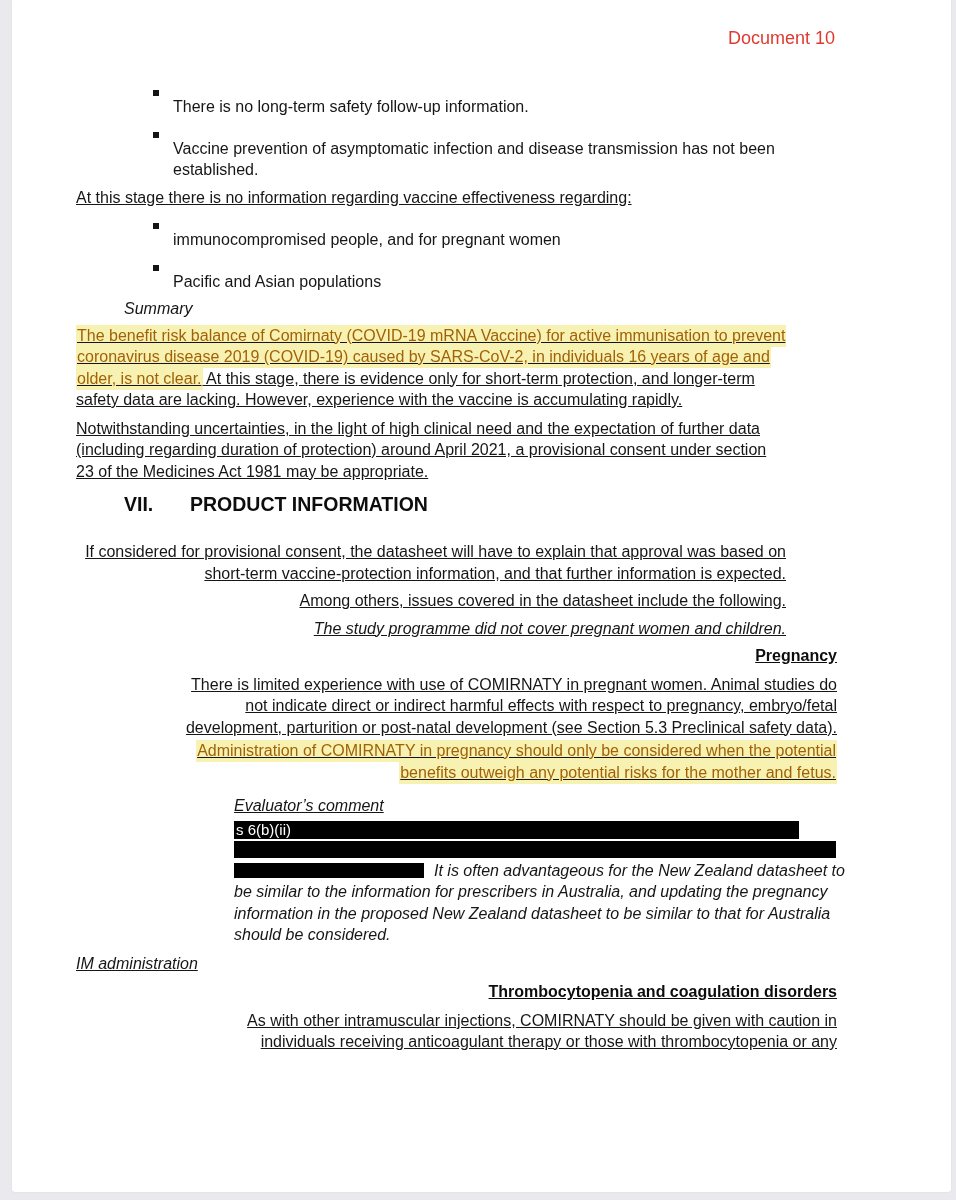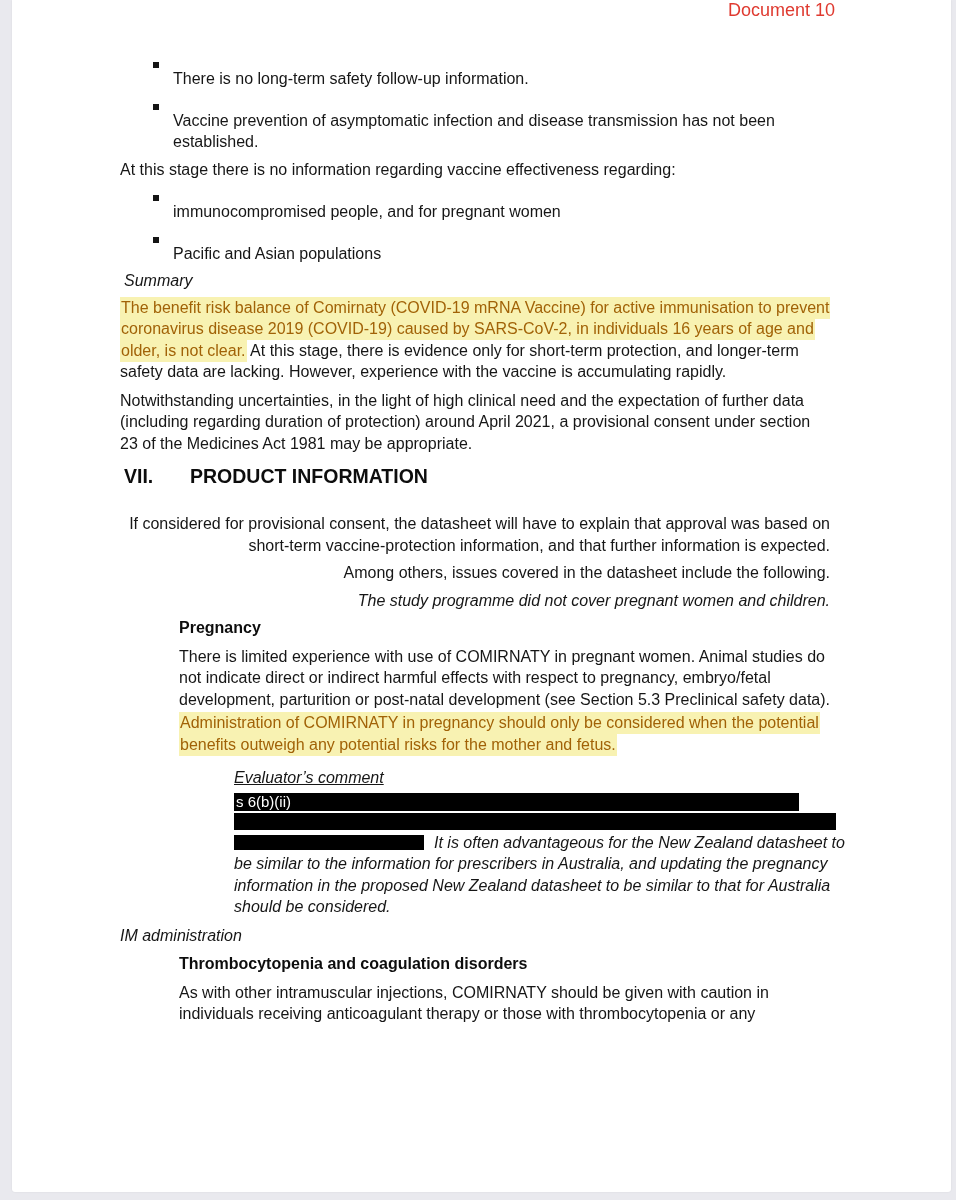--- a/index.html
+++ b/index.html
@@ -10,44 +10,45 @@
     -webkit-font-smoothing:antialiased;
   }
   .page{
     position:absolute;left:12px;top:0;right:5px;bottom:8px;
     background:#ffffff;overflow:hidden;
     border-bottom-left-radius:3px;border-bottom-right-radius:3px;
     box-shadow:0 0 2px rgba(0,0,0,0.08);
   }
   .content{
     position:relative;
+    padding-top:28px;
     font-size:16px;line-height:21.5px;color:#161616;
   }
   .doc-label{
     text-align:right;margin:0 116px 33px 0;
     color:#df3a30;font-size:18px;line-height:21px;
   }
-  .p{margin:0 0 7px 108px;width:710px;}
+  .p{margin:0 0 7px 64px;width:710px;text-decoration:underline;}
   .bullet{display:flex;margin:0 0 6px 141px;flex-direction:column;}
   .sq{width:6px;height:6px;background:#141414;margin-top:8px;flex:0 0 6px;}
   .bt{margin-left:20px;width:655px;}
   .it{font-style:italic;}
   .summary-head{margin:0 0 5px 112px;}
   mark.hl{
     background:#f8f2b2;color:#a16207;
     padding:2px 1px 3px 1px;
     -webkit-box-decoration-break:clone;box-decoration-break:clone;
   }
   .notw{margin-bottom:10px;}
   .h1{
     margin:0 0 25px 112px;font-weight:bold;font-size:19.5px;line-height:24px;color:#0d0d0d;
   }
   .h1 .num{display:inline-block;width:66px;}
   .ind1{margin-left:167px;width:658px;}
-  .ind1.p{margin-left:167px;}
+  .ind1.p{margin-left:167px;text-align:right;}
   .bold-sub{font-weight:bold;color:#0d0d0d;}
   .eval-head{
     margin:0 0 4px 222px;font-style:italic;text-decoration:underline;width:fit-content;
   }
   .redact-bar1{
     margin-left:222px;width:565px;height:18px;background:#000;
     color:#fff;font-size:15px;line-height:18px;padding:0;
   }
   .redact-bar1 span{padding-left:2px;}
   .redact-bar2{margin:2px 0 0 222px;width:602px;height:17px;background:#000;}

